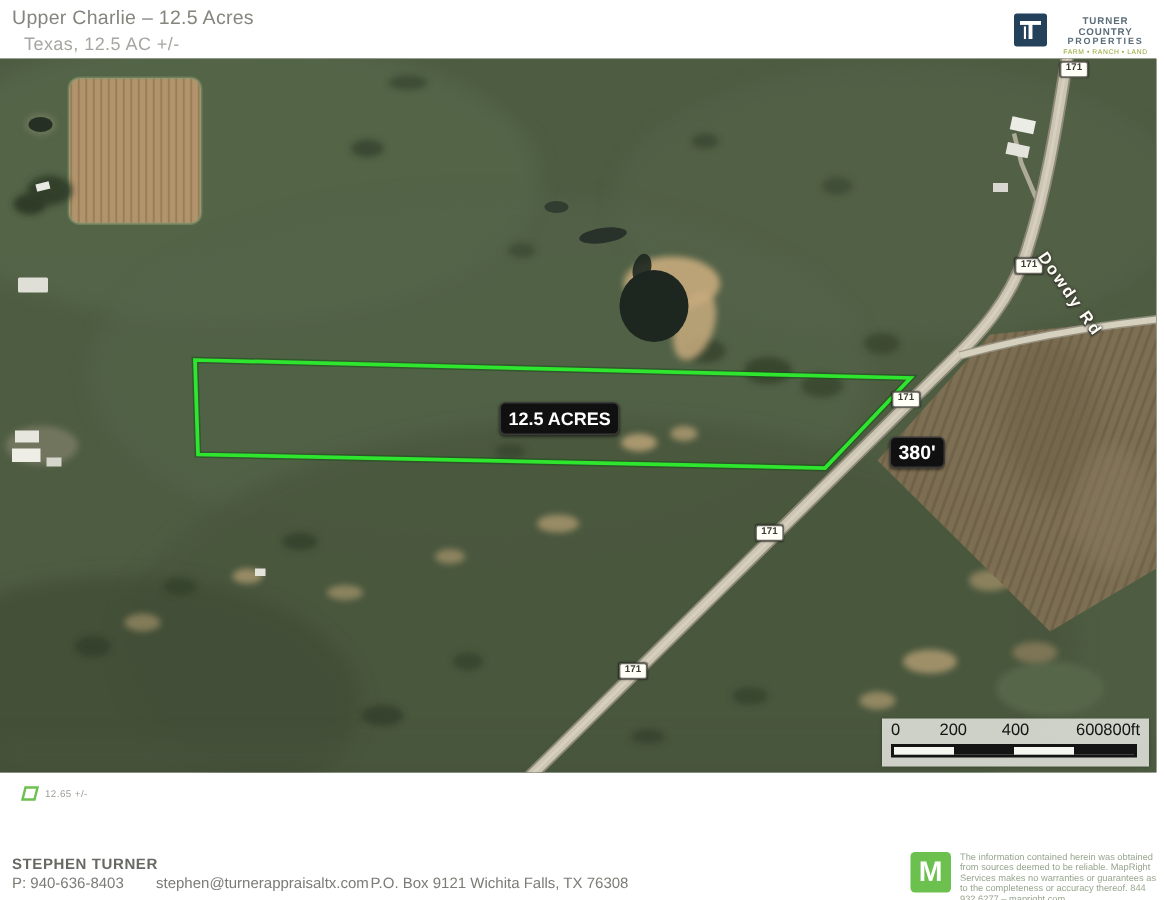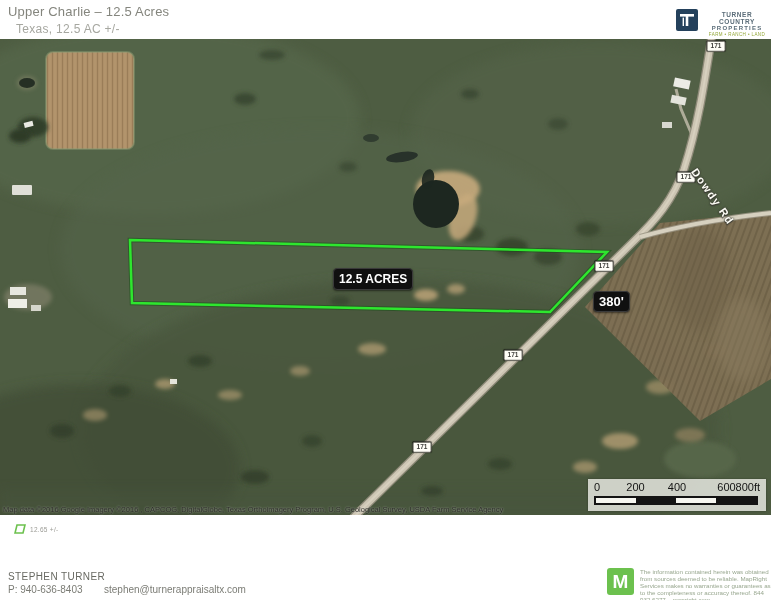--- a/index.html
+++ b/index.html
@@ -43,21 +43,21 @@
   .sn4{right:0;}
   .scale-bar{position:absolute;left:6px;top:17px;width:160px;height:5px;border:2px solid #141414;display:flex;}
   .scale-bar i{flex:1;}
   .sb0,.sb2{background:#f6f6f0;}
   .sb1,.sb3{background:#141414;}
   
   .acre-note{position:absolute;left:14px;top:524px;display:flex;align-items:center;gap:4px;}
   .acre-note svg{display:block;}
   .acre-note span{font-size:6.5px;color:#9b9b95;letter-spacing:.3px;}
   
-  .f-name{position:absolute;left:8px;top:571px;font-size:10px;font-weight:normal;color:#686962;letter-spacing:.4px;}
+  .f-name{position:absolute;left:8px;top:571px;font-size:10px;font-weight:bold;color:#686962;letter-spacing:.4px;}
   .f-row{position:absolute;left:0;top:584px;width:600px;height:14px;font-size:10px;color:#7b7c75;}
   .f-phone{position:absolute;left:8px;}
   .f-email{position:absolute;left:104px;}
   .f-addr{position:absolute;left:247px;}
   .mr-logo{position:absolute;left:607px;top:568px;width:27px;height:27px;background:#6cc14e;border-radius:3px;
     color:#fff;font-size:19px;font-weight:bold;display:flex;align-items:center;justify-content:center;}
   .mr-text{position:absolute;left:640px;top:568px;width:132px;font-size:6.2px;line-height:7px;color:#98a78f;}
 </style>
 </head>
 <body>
@@ -185,21 +185,20 @@
   <div class="shield" style="left:716px;top:7px;">171</div>
   <div class="shield" style="left:686px;top:138px;">171</div>
   <div class="shield" style="left:604px;top:227px;">171</div>
   <div class="shield" style="left:513px;top:316px;">171</div>
   <div class="shield" style="left:422px;top:408px;">171</div>
 
   <div class="pill pill-acres">12.5 ACRES</div>
   <div class="pill pill-dist">380'</div>
   <div class="road-name">Dowdy Rd</div>
 
-  <div class="attribution">Map data ©2016 Google  Imagery ©2016 , CAPCOG, DigitalGlobe, Texas Orthoimagery Program, U.S. Geological Survey, USDA Farm Service Agency</div>
 
   <div class="scalebar">
     <div class="scale-nums">
       <span class="sn0">0</span>
       <span class="sn1">200</span>
       <span class="sn2">400</span>
       <span class="sn3">600</span>
       <span class="sn4">800ft</span>
     </div>
     <div class="scale-bar">
@@ -215,16 +214,17 @@
   <svg width="12" height="10" viewBox="0 0 12 10">
     <polygon points="3,1 11,1 9,9 1,9" fill="none" stroke="#6cc14e" stroke-width="1.6"></polygon>
   </svg>
   <span>12.65 +/-</span>
 </div>
 
 <div class="f-name">STEPHEN TURNER</div>
 <div class="f-row">
   <span class="f-phone">P: 940-636-8403</span>
   <span class="f-email">stephen@turnerappraisaltx.com</span>
+  <span class="f-addr">P.O. Box 9121 Wichita Falls, TX 76308</span>
 </div>
 
 <div class="mr-logo">M</div>
 <div class="mr-text">The information contained herein was obtained from sources deemed to be reliable. MapRight Services makes no warranties or guarantees as to the completeness or accuracy thereof. 844 932 6277 – mapright.com</div>
 
 </body></html>

